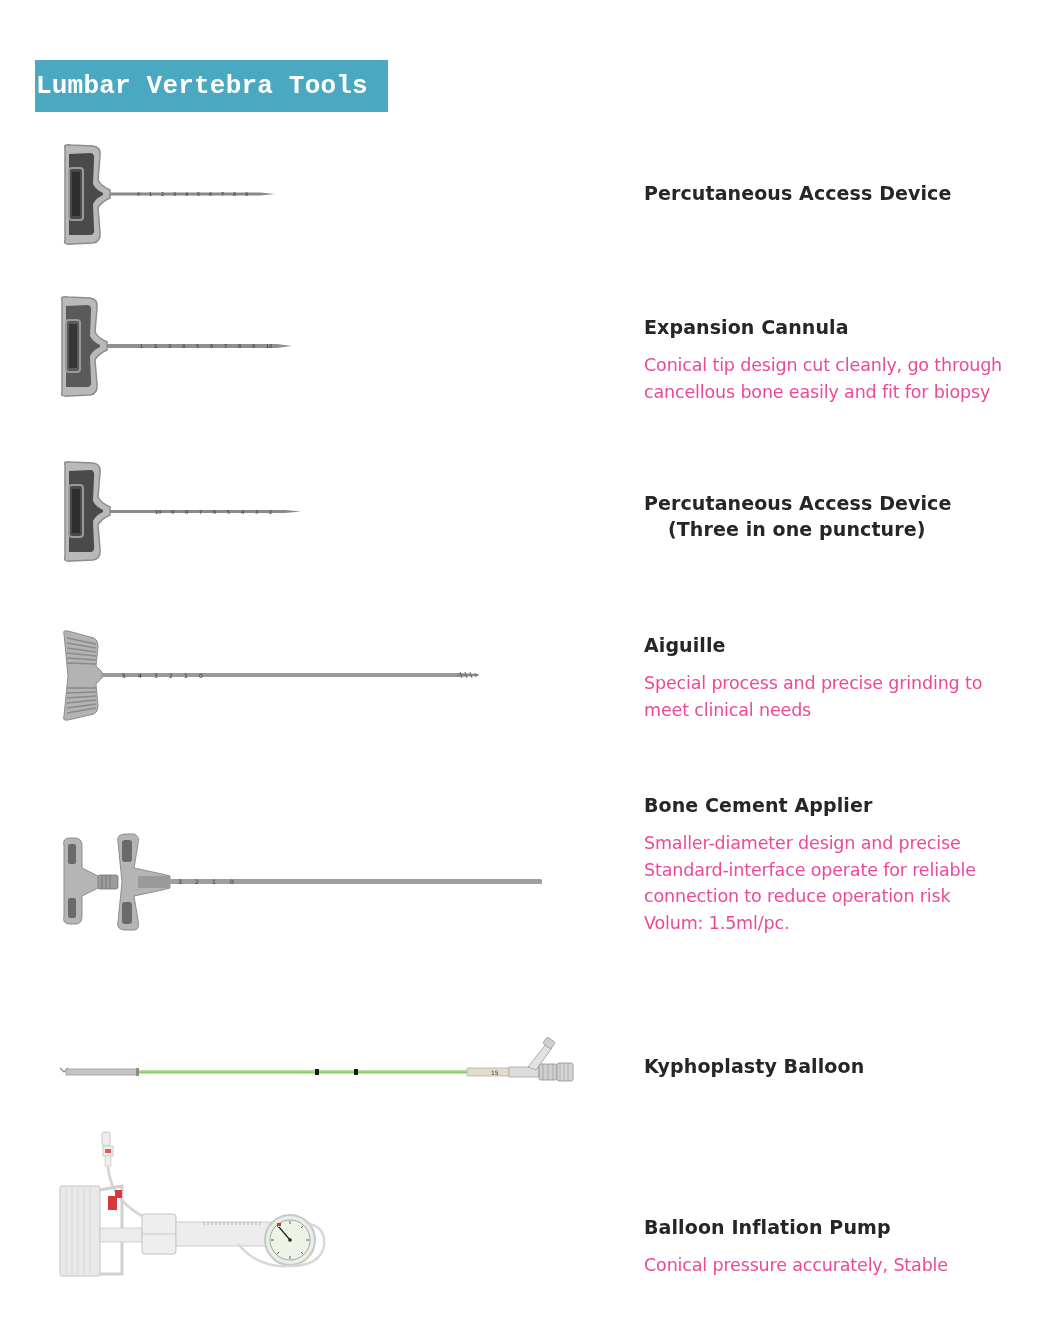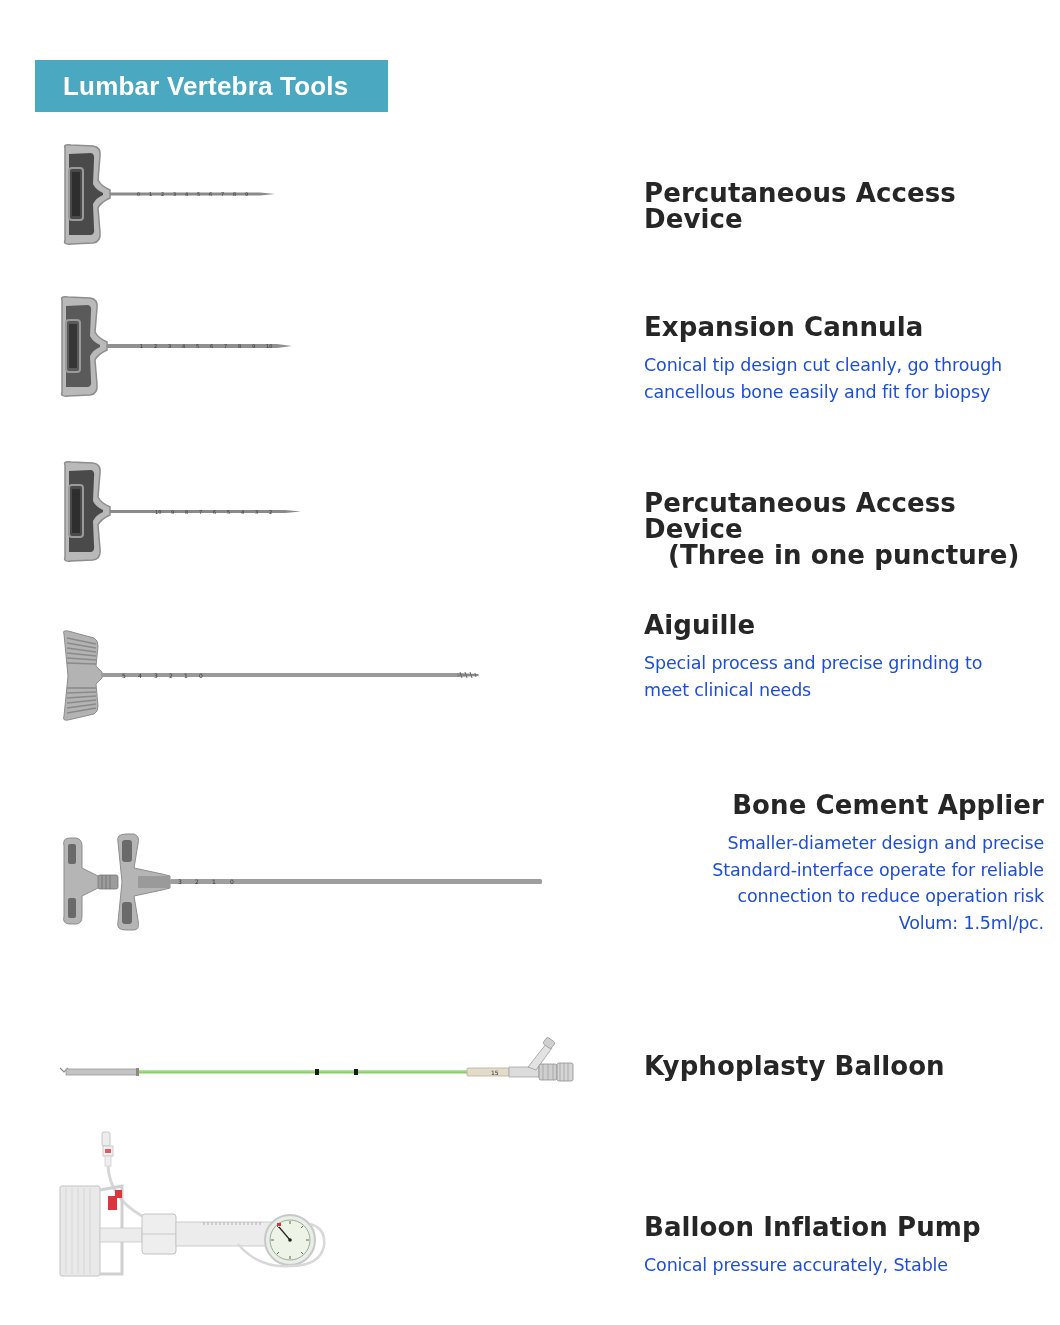--- a/index.html
+++ b/index.html
@@ -2,37 +2,37 @@
 <html><head>
 <meta charset="utf-8">
 <style>
   * { box-sizing: border-box; margin: 0; padding: 0; }
   html, body { width: 1060px; height: 1325px; background: #ffffff; overflow: hidden; }
   body { position: relative; font-family: "DejaVu Sans", sans-serif; color: #222; }
 
   .title-banner {
     position: absolute; left: 35px; top: 60px; width: 353px; height: 52px;
     background: #4aa8c0; color: #ffffff;
-    font-family: Liberation Sans, sans-serif; font-weight: bold; font-size: 26px;
-    display: flex; align-items: center; padding-left: 28px; letter-spacing: 0.2px;
+    font-family: Liberation Mono, monospace; font-weight: bold; font-size: 26px;
+    display: flex; align-items: center; padding-left: 1px; letter-spacing: 0.2px;
   }
 
   .product-img { position: absolute; }
   .product-img svg { display: block; }
 
   .product-text { position: absolute; left: 644px; width: 400px; }
   .product-name {
-    font-family: "DejaVu Sans", sans-serif; font-weight: bold; font-size: 26px;
+    font-family: "DejaVu Sans", sans-serif; font-weight: bold; font-size: 19px;
     color: #262626; line-height: 26px; letter-spacing: 0.1px;
   }
   .product-name .line2 { display: block; padding-left: 24px; }
   .product-desc {
     margin-top: 12px;
     font-family: "DejaVu Sans", sans-serif; font-weight: normal; font-size: 17.5px;
-    color: #1d4ed8; line-height: 26.5px; letter-spacing: -0.15px;
+    color: #ec4899; line-height: 26.5px; letter-spacing: -0.15px;
   }
   .product-desc span { display: block; white-space: nowrap; }
 </style>
 </head>
 <body>
 
 <div class="title-banner">
   <span>Lumbar Vertebra Tools</span>
 </div>
 
@@ -148,21 +148,21 @@
     <g fill="#333" font-size="6" font-family="DejaVu Sans, sans-serif">
       <text x="64" y="50">5</text>
         <text x="80" y="50">4</text>
         <text x="96" y="50">3</text>
         <text x="111" y="50">2</text>
         <text x="126" y="50">1</text>
         <text x="141" y="50">0</text>
     </g>
   </svg>
 </div>
-<div class="product-text" style="top:612px;">
+<div class="product-text" style="top:632px;">
   <div class="product-name">Aiguille</div>
   <div class="product-desc">
     <span>Special process and precise grinding to</span>
     <span>meet clinical needs</span>
   </div>
 </div>
 
 <div class="product-img" style="left:58px; top:832px;">
   <svg width="490" height="105" viewBox="0 0 490 105">
 
@@ -186,21 +186,21 @@
 
     <rect x="112" y="47" width="372" height="5" rx="1.5" fill="#9e9e9e"></rect>
     <g fill="#333" font-size="6" font-family="DejaVu Sans, sans-serif">
       <text x="120" y="52">3</text>
         <text x="137" y="52">2</text>
         <text x="154" y="52">1</text>
         <text x="172" y="52">0</text>
     </g>
   </svg>
 </div>
-<div class="product-text" style="top:792px;text-align:right;">
+<div class="product-text" style="top:792px;">
   <div class="product-name">Bone Cement Applier</div>
   <div class="product-desc">
     <span>Smaller-diameter design and precise</span>
     <span>Standard-interface operate for reliable</span>
     <span>connection to reduce operation risk</span>
     <span>Volum: 1.5ml/pc.</span>
   </div>
 </div>
 
 <div class="product-img" style="left:58px; top:1034px;">

